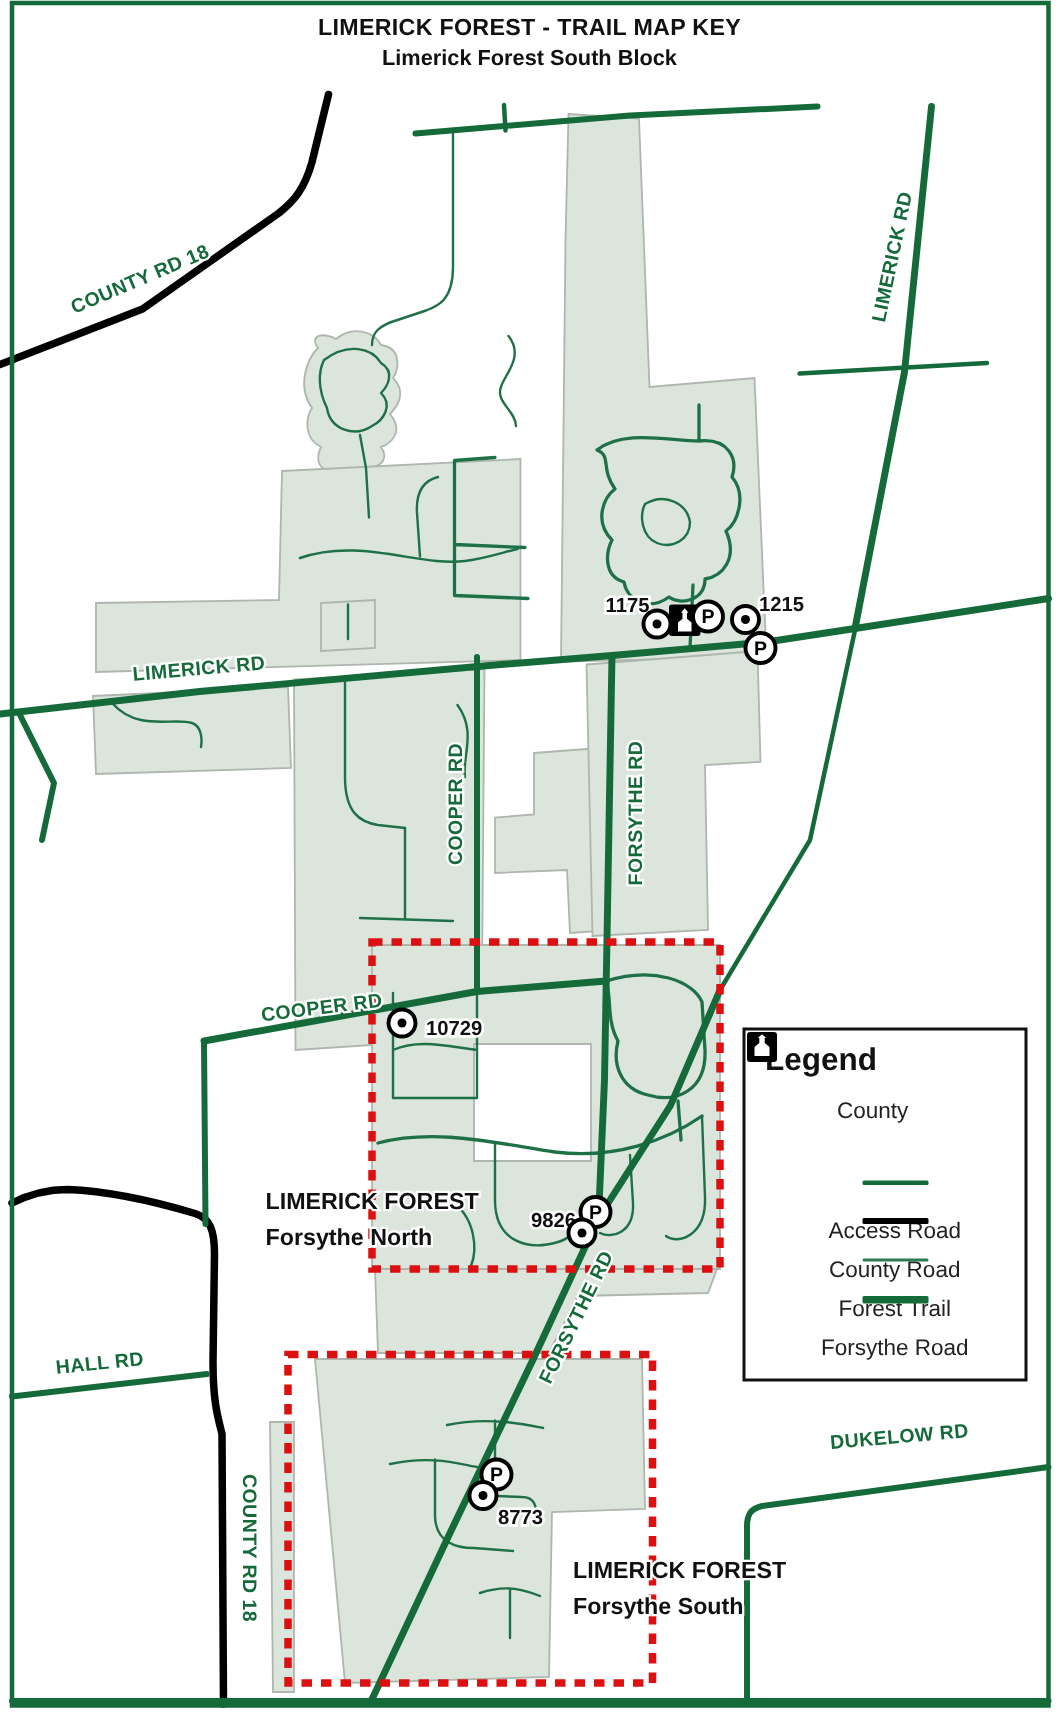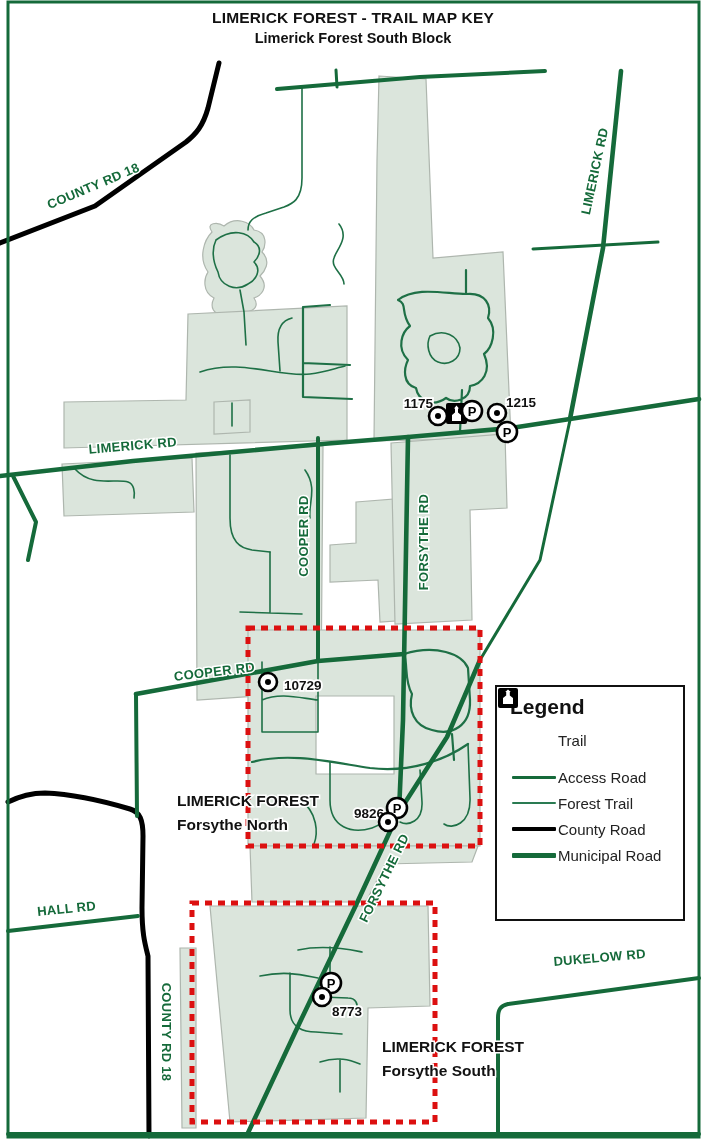--- a/index.html
+++ b/index.html
@@ -30,21 +30,21 @@
   .icon-dot{fill:#000;}
   .icon-p{font-weight:bold;font-size:13px;fill:#000;}
 
   
   .legend{
     position:absolute;left:495px;top:685px;width:190px;height:236px;
     background:#fff;border:2px solid #111;box-sizing:border-box;z-index:5;
   }
   .legend-title{font-size:21px;font-weight:bold;color:#111;margin:8px 0 6px 13px;}
   .legend-row{display:flex;align-items:center;height:30px;padding-left:13px;}
-  .legend-row.lines{height:26px;}
+  .legend-row.lines{height:26px;flex-direction:column;}
   .legend-row.first-line{margin-top:9px;}
   .legend-ic{width:48px;display:flex;justify-content:center;align-items:center;flex:0 0 48px;}
   .legend-label{font-size:15px;color:#222;white-space:nowrap;}
   .line-sample{display:block;width:44px;border-radius:1px;}
   .line-access{height:3px;background:#156a3a;}
   .line-trail{height:1.6px;background:#2a7b52;}
   .line-county{height:4.5px;background:#000;}
   .line-muni{height:5px;background:#156a3a;}
 </style>
 </head>
@@ -209,47 +209,47 @@
   <div class="legend">
     <div class="legend-title">Legend</div>
 
     <div class="legend-row">
       <span class="legend-ic">
         <svg width="22" height="22" viewBox="0 0 22 22">
           <rect x="1" y="1" width="20" height="20" rx="2" fill="#000"></rect>
           <path fill="#fff" d="M6,17 L6,11 L9.2,8.4 L9.2,5 L8.2,5 L11,2.5 L13.8,5 L12.8,5 L12.8,8.4 L16,11 L16,17 Z"></path>
         </svg>
       </span>
-      <span class="legend-label">Trail</span>
+      <span class="legend-label">County</span>
     </div>
 
 
 
     <div class="legend-row lines first-line">
       <span class="legend-ic">
           <span class="line-sample line-access"></span>
         </span>
       <span class="legend-label">Access Road</span>
     </div>
 
     <div class="legend-row lines">
       <span class="legend-ic">
+          <span class="line-sample line-county"></span>
+        </span>
+      <span class="legend-label">County Road</span>
+    </div>
+
+    <div class="legend-row lines">
+      <span class="legend-ic">
           <span class="line-sample line-trail"></span>
         </span>
       <span class="legend-label">Forest Trail</span>
     </div>
 
     <div class="legend-row lines">
       <span class="legend-ic">
-          <span class="line-sample line-county"></span>
-        </span>
-      <span class="legend-label">County Road</span>
-    </div>
-
-    <div class="legend-row lines">
-      <span class="legend-ic">
           <span class="line-sample line-muni"></span>
         </span>
-      <span class="legend-label">Municipal Road</span>
+      <span class="legend-label">Forsythe Road</span>
     </div>
   </div>
 
 </div>
 
 </body></html>

